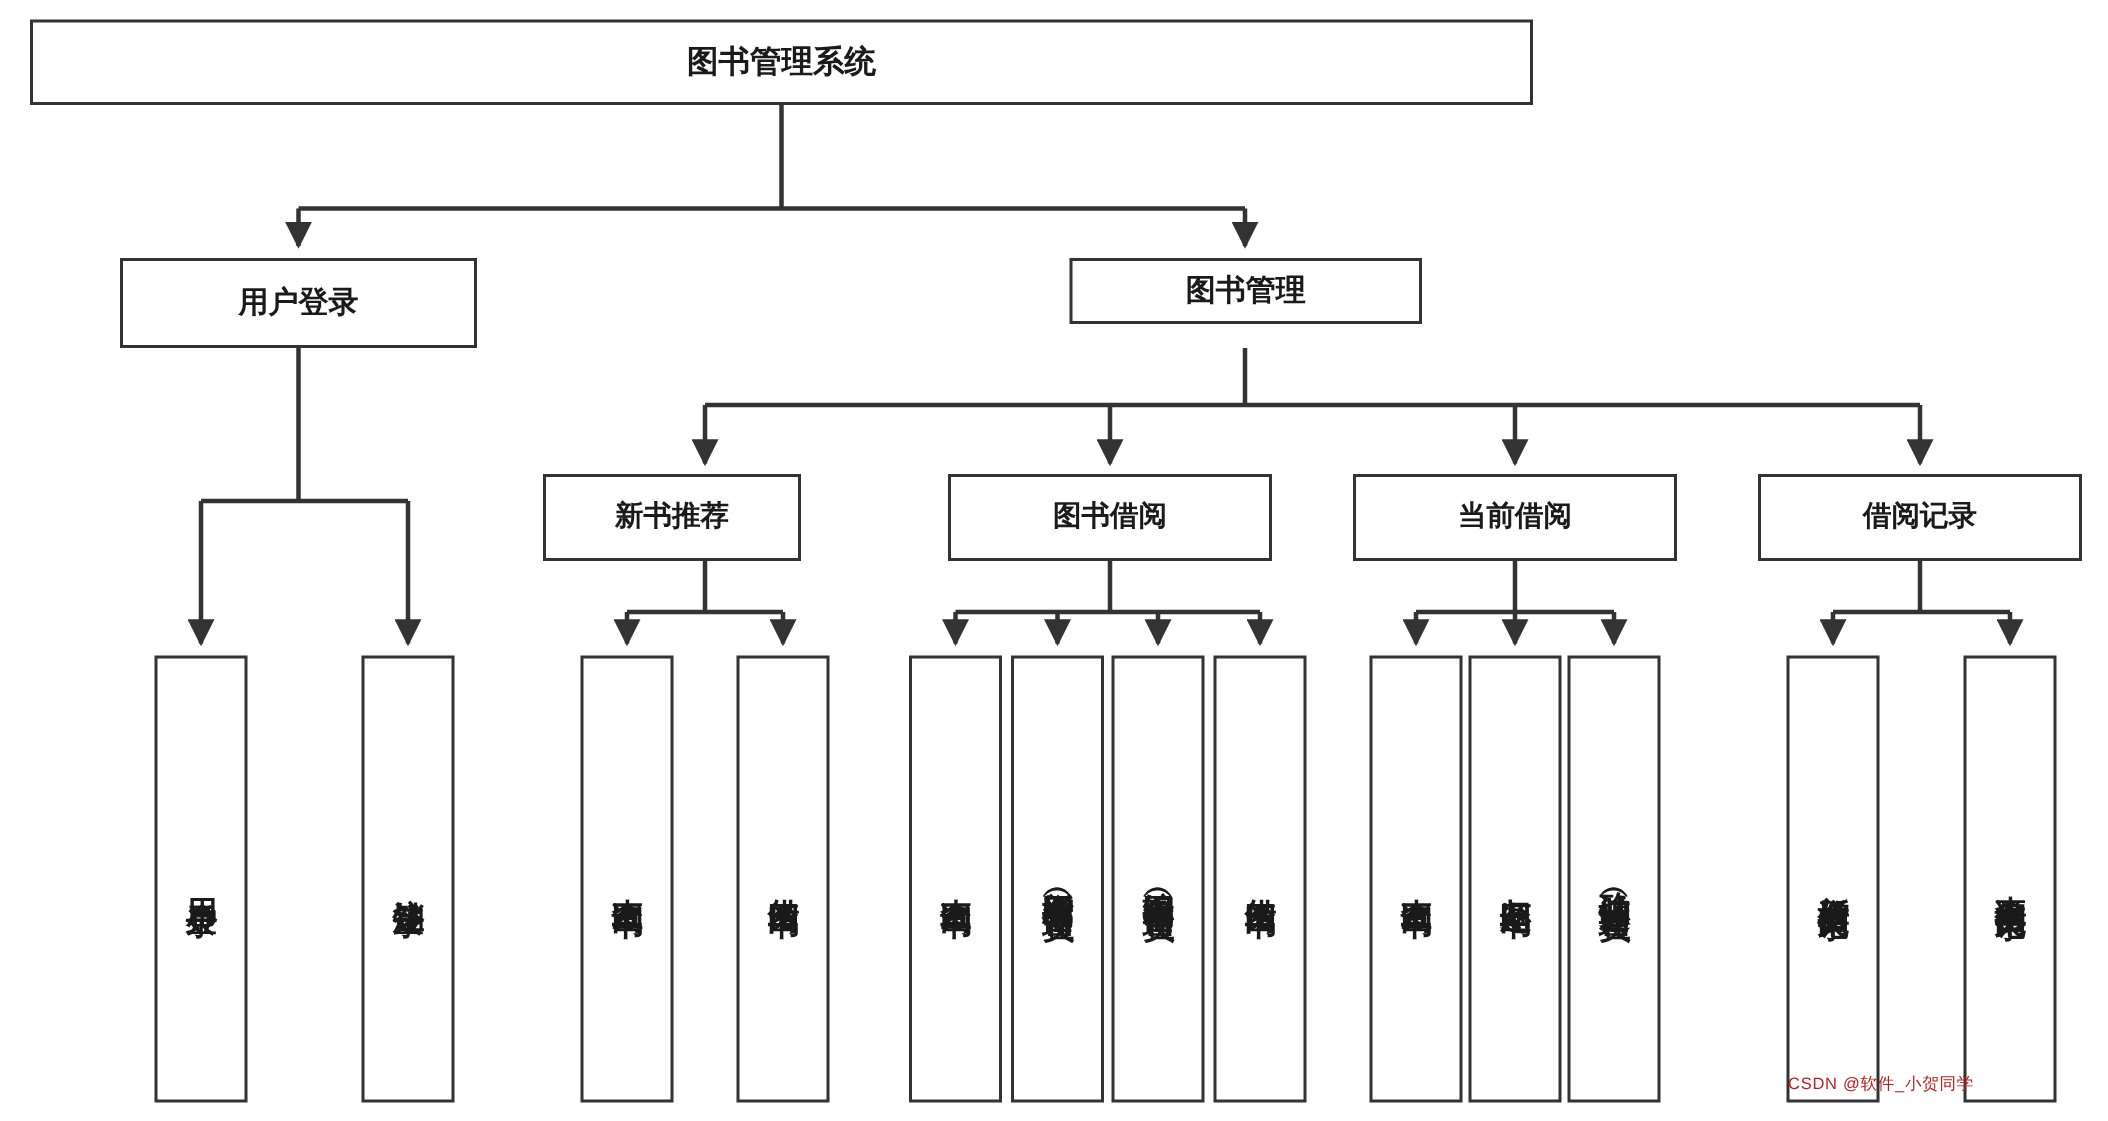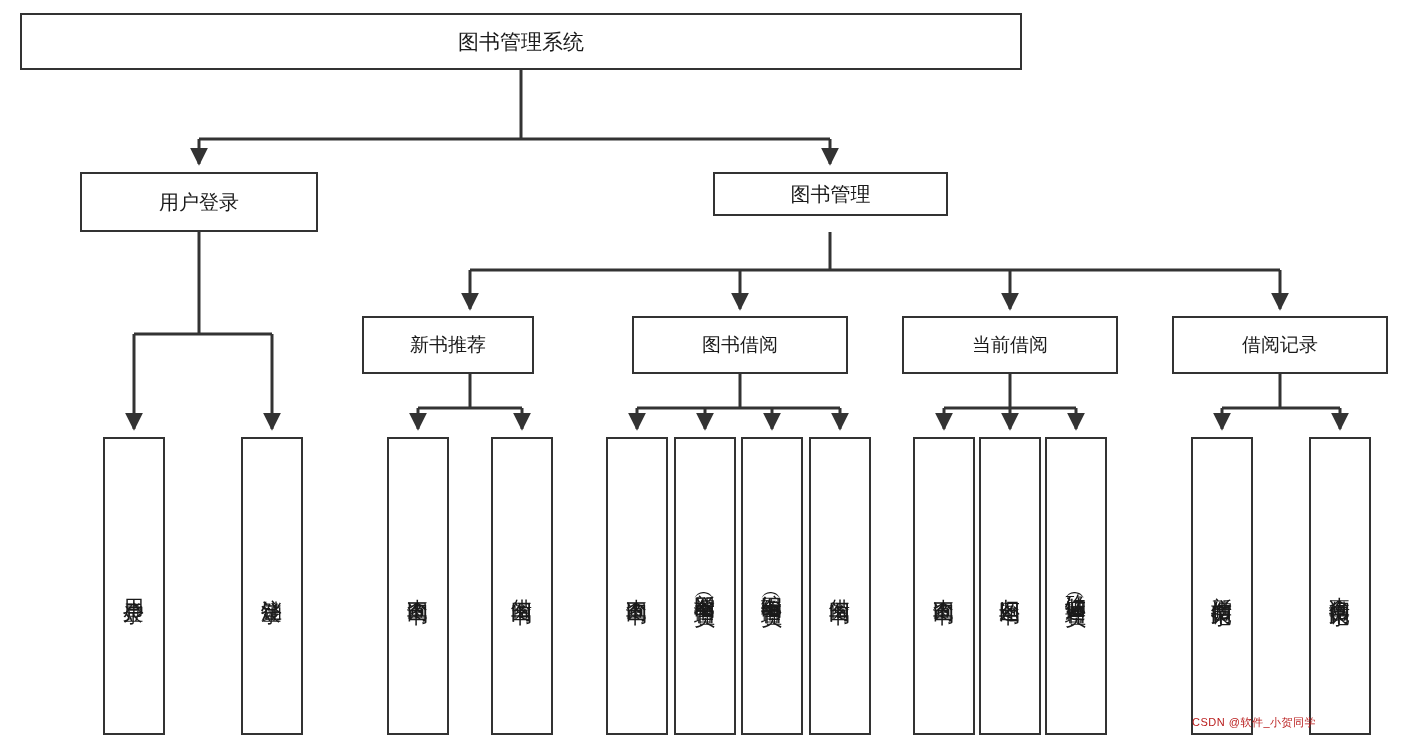--- a/index.html
+++ b/index.html
@@ -32,20 +32,21 @@
     border: 2px solid #333333;
     display: flex;
     align-items: center;
     justify-content: center;
     color: #1a1a1a;
   }
   .node .lbl {
     display: block;
     text-align: right;
     line-height: 1.12;
+    font-weight: bold;
   }
   .node-root .lbl { font-size: 21px; }
   .node-l1 .lbl { font-size: 20px; }
   .node-l2 .lbl { font-size: 19px; }
   .node-leaf {
     border-width: 2px;
   }
   .node-leaf .lbl {
     writing-mode: vertical-rl;
     text-orientation: upright;

